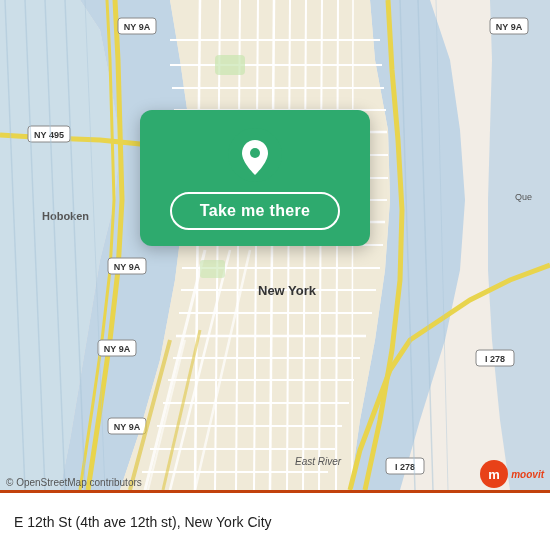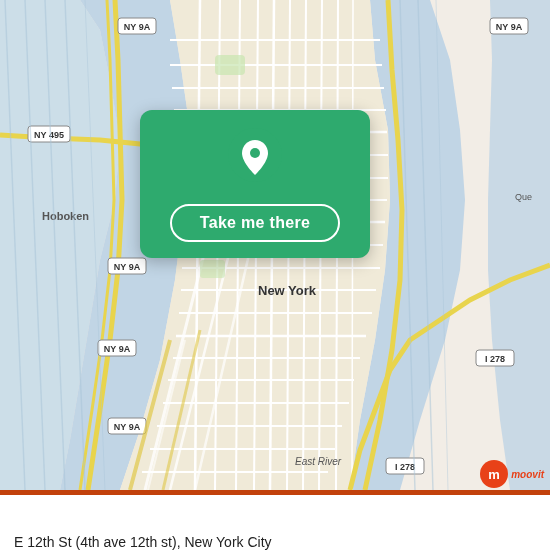--- a/index.html
+++ b/index.html
@@ -32,21 +32,20 @@
       left: 140px;
       width: 230px;
       background: #2eaa6e;
       border-radius: 12px;
       display: flex;
       flex-direction: column;
       align-items: center;
       padding: 18px 20px 16px 20px;
       box-shadow: 0 4px 16px rgba(0,0,0,0.25);
       z-index: 10;
-      gap: 12px;
     }
 
     #location-pin-icon {
       width: 54px;
       height: 54px;
       margin-bottom: 10px;
     }
 
     #take-me-there-btn {
       background: #2eaa6e;
@@ -92,23 +91,23 @@
       font-weight: bold;
       color: #e84118;
       font-style: italic;
     }
 
     
     #bottom-bar {
       width: 550px;
       height: 60px;
       background: white;
-      border-top: 5px solid #c2410c;
+      border-top: 3px solid #c2410c;
       display: flex;
-      align-items: flex-end;
+      align-items: center;
       padding: 0 14px;
       position: relative;
     }
 
     #location-label {
       font-size: 14px;
       color: #222;
       font-weight: 500;
     }
 
@@ -234,20 +233,23 @@
 
     <svg id="location-pin-icon" viewBox="0 0 54 54" xmlns="http://www.w3.org/2000/svg">
       <circle cx="27" cy="27" r="27" fill="#2eaa6e"></circle>
       <path d="M27 12c-7.18 0-13 5.82-13 13 0 9.75 13 22 13 22s13-12.25 13-22c0-7.18-5.82-13-13-13z" fill="white"></path>
       <circle cx="27" cy="25" r="5" fill="#2eaa6e"></circle>
     </svg>
     <button id="take-me-there-btn">Take me there</button>
   </div>
 
   
+  <div id="attribution">
+    <span>© OpenStreetMap contributors</span>
+  </div>
 
   
   <div id="moovit-logo">
     <svg id="moovit-icon" viewBox="0 0 28 28" xmlns="http://www.w3.org/2000/svg">
       <circle cx="14" cy="14" r="14" fill="#e84118"></circle>
       <text x="14" y="19" text-anchor="middle" font-size="13" fill="white" font-family="Arial" font-weight="bold">m</text>
     </svg>
     <span id="moovit-text">moovit</span>
   </div>
 </div>

